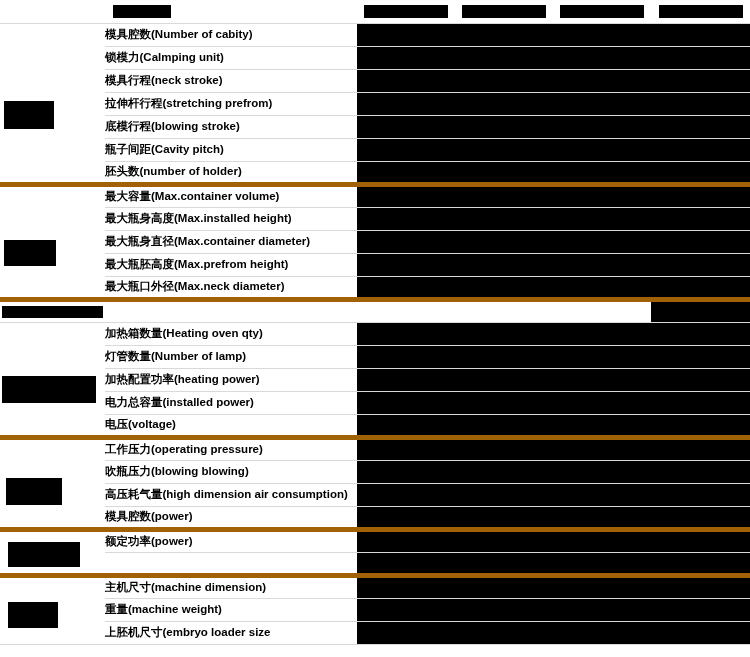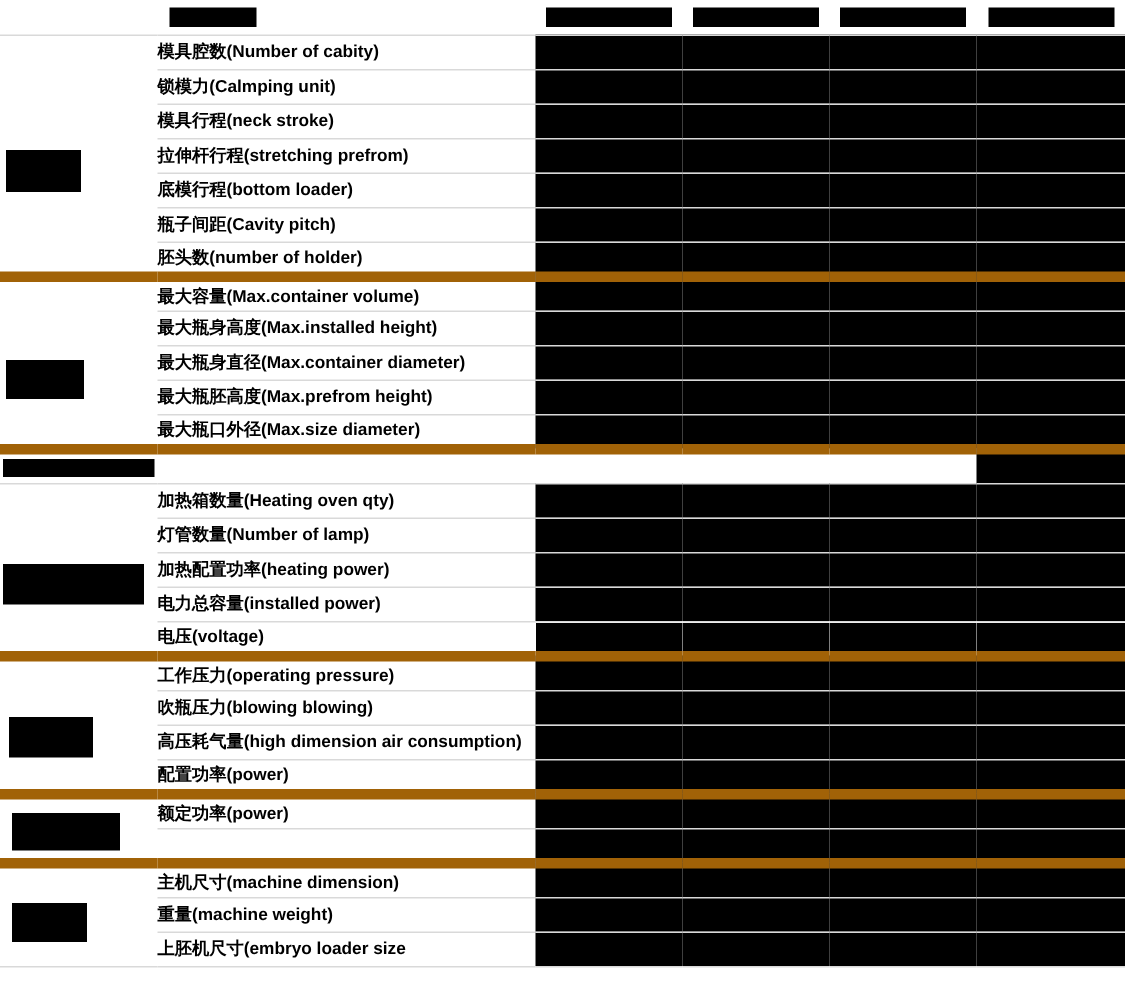--- a/index.html
+++ b/index.html
@@ -85,21 +85,21 @@
   }
   .val-cell-empty {
     background: #ffffff;
   }
 
   .voltage-row td.val-cell {
     background: #000000;
     position: relative;
   }
 
-  .group-sep td { border-top: 7px solid #a16207; }
+  .group-sep td { border-top: 5px solid #a16207; }
 </style>
 </head>
 <body>
 
 <div class="sheet">
   <table class="spec">
     <colgroup>
       <col class="c-group">
       <col class="c-item">
       <col class="c-v1">
@@ -153,21 +153,21 @@
         <td class="val-cell"></td>
       </tr>
       <tr>
         <td class="item-label">拉伸杆行程(stretching prefrom)</td>
         <td class="val-cell"></td>
         <td class="val-cell"></td>
         <td class="val-cell"></td>
         <td class="val-cell"></td>
       </tr>
       <tr>
-        <td class="item-label">底模行程(bottom loader)</td>
+        <td class="item-label">底模行程(blowing stroke)</td>
         <td class="val-cell"></td>
         <td class="val-cell"></td>
         <td class="val-cell"></td>
         <td class="val-cell"></td>
       </tr>
       <tr>
         <td class="item-label">瓶子间距(Cavity pitch)</td>
         <td class="val-cell"></td>
         <td class="val-cell"></td>
         <td class="val-cell"></td>
@@ -206,21 +206,21 @@
         <td class="val-cell"></td>
       </tr>
       <tr>
         <td class="item-label">最大瓶胚高度(Max.prefrom height)</td>
         <td class="val-cell"></td>
         <td class="val-cell"></td>
         <td class="val-cell"></td>
         <td class="val-cell"></td>
       </tr>
       <tr>
-        <td class="item-label">最大瓶口外径(Max.size diameter)</td>
+        <td class="item-label">最大瓶口外径(Max.neck diameter)</td>
         <td class="val-cell"></td>
         <td class="val-cell"></td>
         <td class="val-cell"></td>
         <td class="val-cell"></td>
       </tr>
 
       <tr class="group-sep">
         <td class="group-cell">
           <span class="group-blk" style="width:101px;height:12px;margin-left:2px;"></span>
         </td>
@@ -288,21 +288,21 @@
         <td class="val-cell"></td>
       </tr>
       <tr>
         <td class="item-label">高压耗气量(high dimension air consumption)</td>
         <td class="val-cell"></td>
         <td class="val-cell"></td>
         <td class="val-cell"></td>
         <td class="val-cell"></td>
       </tr>
       <tr>
-        <td class="item-label">配置功率(power)</td>
+        <td class="item-label">模具腔数(power)</td>
         <td class="val-cell"></td>
         <td class="val-cell"></td>
         <td class="val-cell"></td>
         <td class="val-cell"></td>
       </tr>
 
       <tr class="group-sep">
         <td class="group-cell" rowspan="2">
           <span class="group-blk" style="width:72px;height:25px;margin-top:4px;margin-left:8px;"></span>
         </td>

